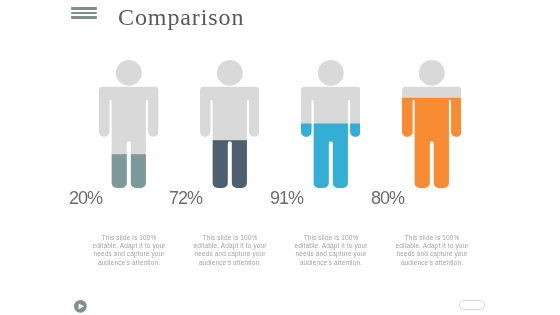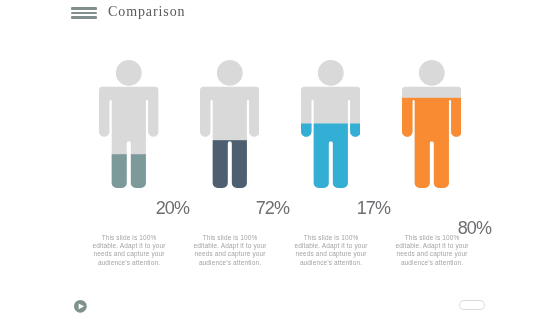--- a/index.html
+++ b/index.html
@@ -6,27 +6,27 @@
   body{width:560px;height:315px;background:#ffffff;overflow:hidden;
        -webkit-font-smoothing:antialiased;
        font-family:"Liberation Sans",sans-serif;}
   .slide{position:relative;width:560px;height:315px;background:#ffffff;}
 
   
   .title-row{position:absolute;left:71.1px;top:0;width:200px;height:26px;}
   .menu-icon{position:absolute;left:0;top:7.4px;width:25.8px;height:11.3px;
              display:flex;flex-direction:column;justify-content:space-between;}
   .menu-icon i{display:block;height:2.2px;background:#808e8e;border-radius:1.1px;}
-  .title-text{position:absolute;left:37px;top:5.2px;white-space:nowrap;
-              font-family:"Liberation Serif",serif;font-size:14px;color:#58595b;
+  .title-text{position:absolute;left:47px;top:5.2px;white-space:nowrap;
+              font-family:"Liberation Serif",serif;font-size:24px;color:#58595b;
               letter-spacing:.9px;line-height:1;will-change:transform;}
 
   
   .fig{position:absolute;top:60.2px;width:59.6px;height:128.3px;}
-  .pct{position:absolute;top:199px;width:120px;text-align:right;font-size:18px;
+  .pct{position:absolute;top:189px;width:120px;text-align:left;font-size:18px;
        color:#6d6e71;line-height:18px;letter-spacing:-0.95px;will-change:transform;}
   .body-text{position:absolute;top:233.6px;width:76px;font-size:6.5px;line-height:8.2px;
              letter-spacing:0.13px;text-align:center;color:#a2a4a7;will-change:transform;}
 
   
   .playbtn{position:absolute;left:74.1px;top:298.6px;width:12.7px;height:12.7px;}
   .pill{position:absolute;left:459.4px;top:299.6px;width:25.6px;height:10.7px;
         border-radius:5.35px;border:0.85px solid #d8dadb;box-sizing:border-box;background:#ffffff;}
 </style>
 </head>
@@ -77,35 +77,35 @@
             <clipPath id="person-clip-2">
               <circle cx="29.8" cy="12.9" r="12.9"></circle>
               <path d="M0,30.30 A3.5,3.5 0 0 1 3.50,26.80 L56.10,26.80 A3.5,3.5 0 0 1 59.60,30.30 L59.60,71.45 A5.25,5.25 0 0 1 49.10,71.45 L49.10,41.10 A1.10,1.10 0 0 0 46.90,41.10 L46.90,122.90 A5.10,5.10 0 0 1 41.80,128.00 L36.95,128.00 A5.10,5.10 0 0 1 31.85,122.90 L31.85,83.35 A2.05,2.05 0 0 0 27.75,83.35 L27.75,122.90 A5.10,5.10 0 0 1 22.65,128.00 L17.80,128.00 A5.10,5.10 0 0 1 12.70,122.90 L12.70,41.10 A1.10,1.10 0 0 0 10.50,41.10 L10.50,71.45 A5.25,5.25 0 0 1 0,71.45 Z"></path>
             </clipPath>
           </defs>
           <g clip-path="url(#person-clip-2)">
             <rect x="0" y="0" width="59.6" height="128.3" fill="#d9d9d9"></rect>
             <rect x="0" y="63.5" width="59.6" height="64.80000000000001" fill="#33aed4"></rect>
           </g>
         </svg></div>
-      <div class="pct" style="left: 270.25px;">17%</div>
+      <div class="pct" style="left: 270.25px;">91%</div>
       <div class="body-text" style="left: 292.7px;">This slide is 100% editable. Adapt it to your needs and capture your audience’s attention.</div>
       <div class="fig" style="left: 401.8px;"><svg viewBox="0 0 59.6 128.3" width="59.6" height="128.3">
           <defs>
             <clipPath id="person-clip-3">
               <circle cx="29.8" cy="12.9" r="12.9"></circle>
               <path d="M0,30.30 A3.5,3.5 0 0 1 3.50,26.80 L56.10,26.80 A3.5,3.5 0 0 1 59.60,30.30 L59.60,71.45 A5.25,5.25 0 0 1 49.10,71.45 L49.10,41.10 A1.10,1.10 0 0 0 46.90,41.10 L46.90,122.90 A5.10,5.10 0 0 1 41.80,128.00 L36.95,128.00 A5.10,5.10 0 0 1 31.85,122.90 L31.85,83.35 A2.05,2.05 0 0 0 27.75,83.35 L27.75,122.90 A5.10,5.10 0 0 1 22.65,128.00 L17.80,128.00 A5.10,5.10 0 0 1 12.70,122.90 L12.70,41.10 A1.10,1.10 0 0 0 10.50,41.10 L10.50,71.45 A5.25,5.25 0 0 1 0,71.45 Z"></path>
             </clipPath>
           </defs>
           <g clip-path="url(#person-clip-3)">
             <rect x="0" y="0" width="59.6" height="128.3" fill="#d9d9d9"></rect>
             <rect x="0" y="37.8" width="59.6" height="90.50000000000001" fill="#f98b33"></rect>
           </g>
         </svg></div>
-      <div class="pct" style="left: 371.15px; margin-top: 20px;">80%</div>
+      <div class="pct" style="left: 371.15px;">80%</div>
       <div class="body-text" style="left: 393.6px;">This slide is 100% editable. Adapt it to your needs and capture your audience’s attention.</div>
     </div>
 
   <div class="playbtn">
     <svg viewBox="0 0 12.7 12.7" width="12.7" height="12.7">
       <circle cx="6.35" cy="6.35" r="6.35" fill="#7e918b"></circle>
       <path d="M4.6,3.4 L10.2,6.35 L4.6,9.2 Z" fill="#ffffff"></path>
     </svg>
   </div>
   <div class="pill"></div>

